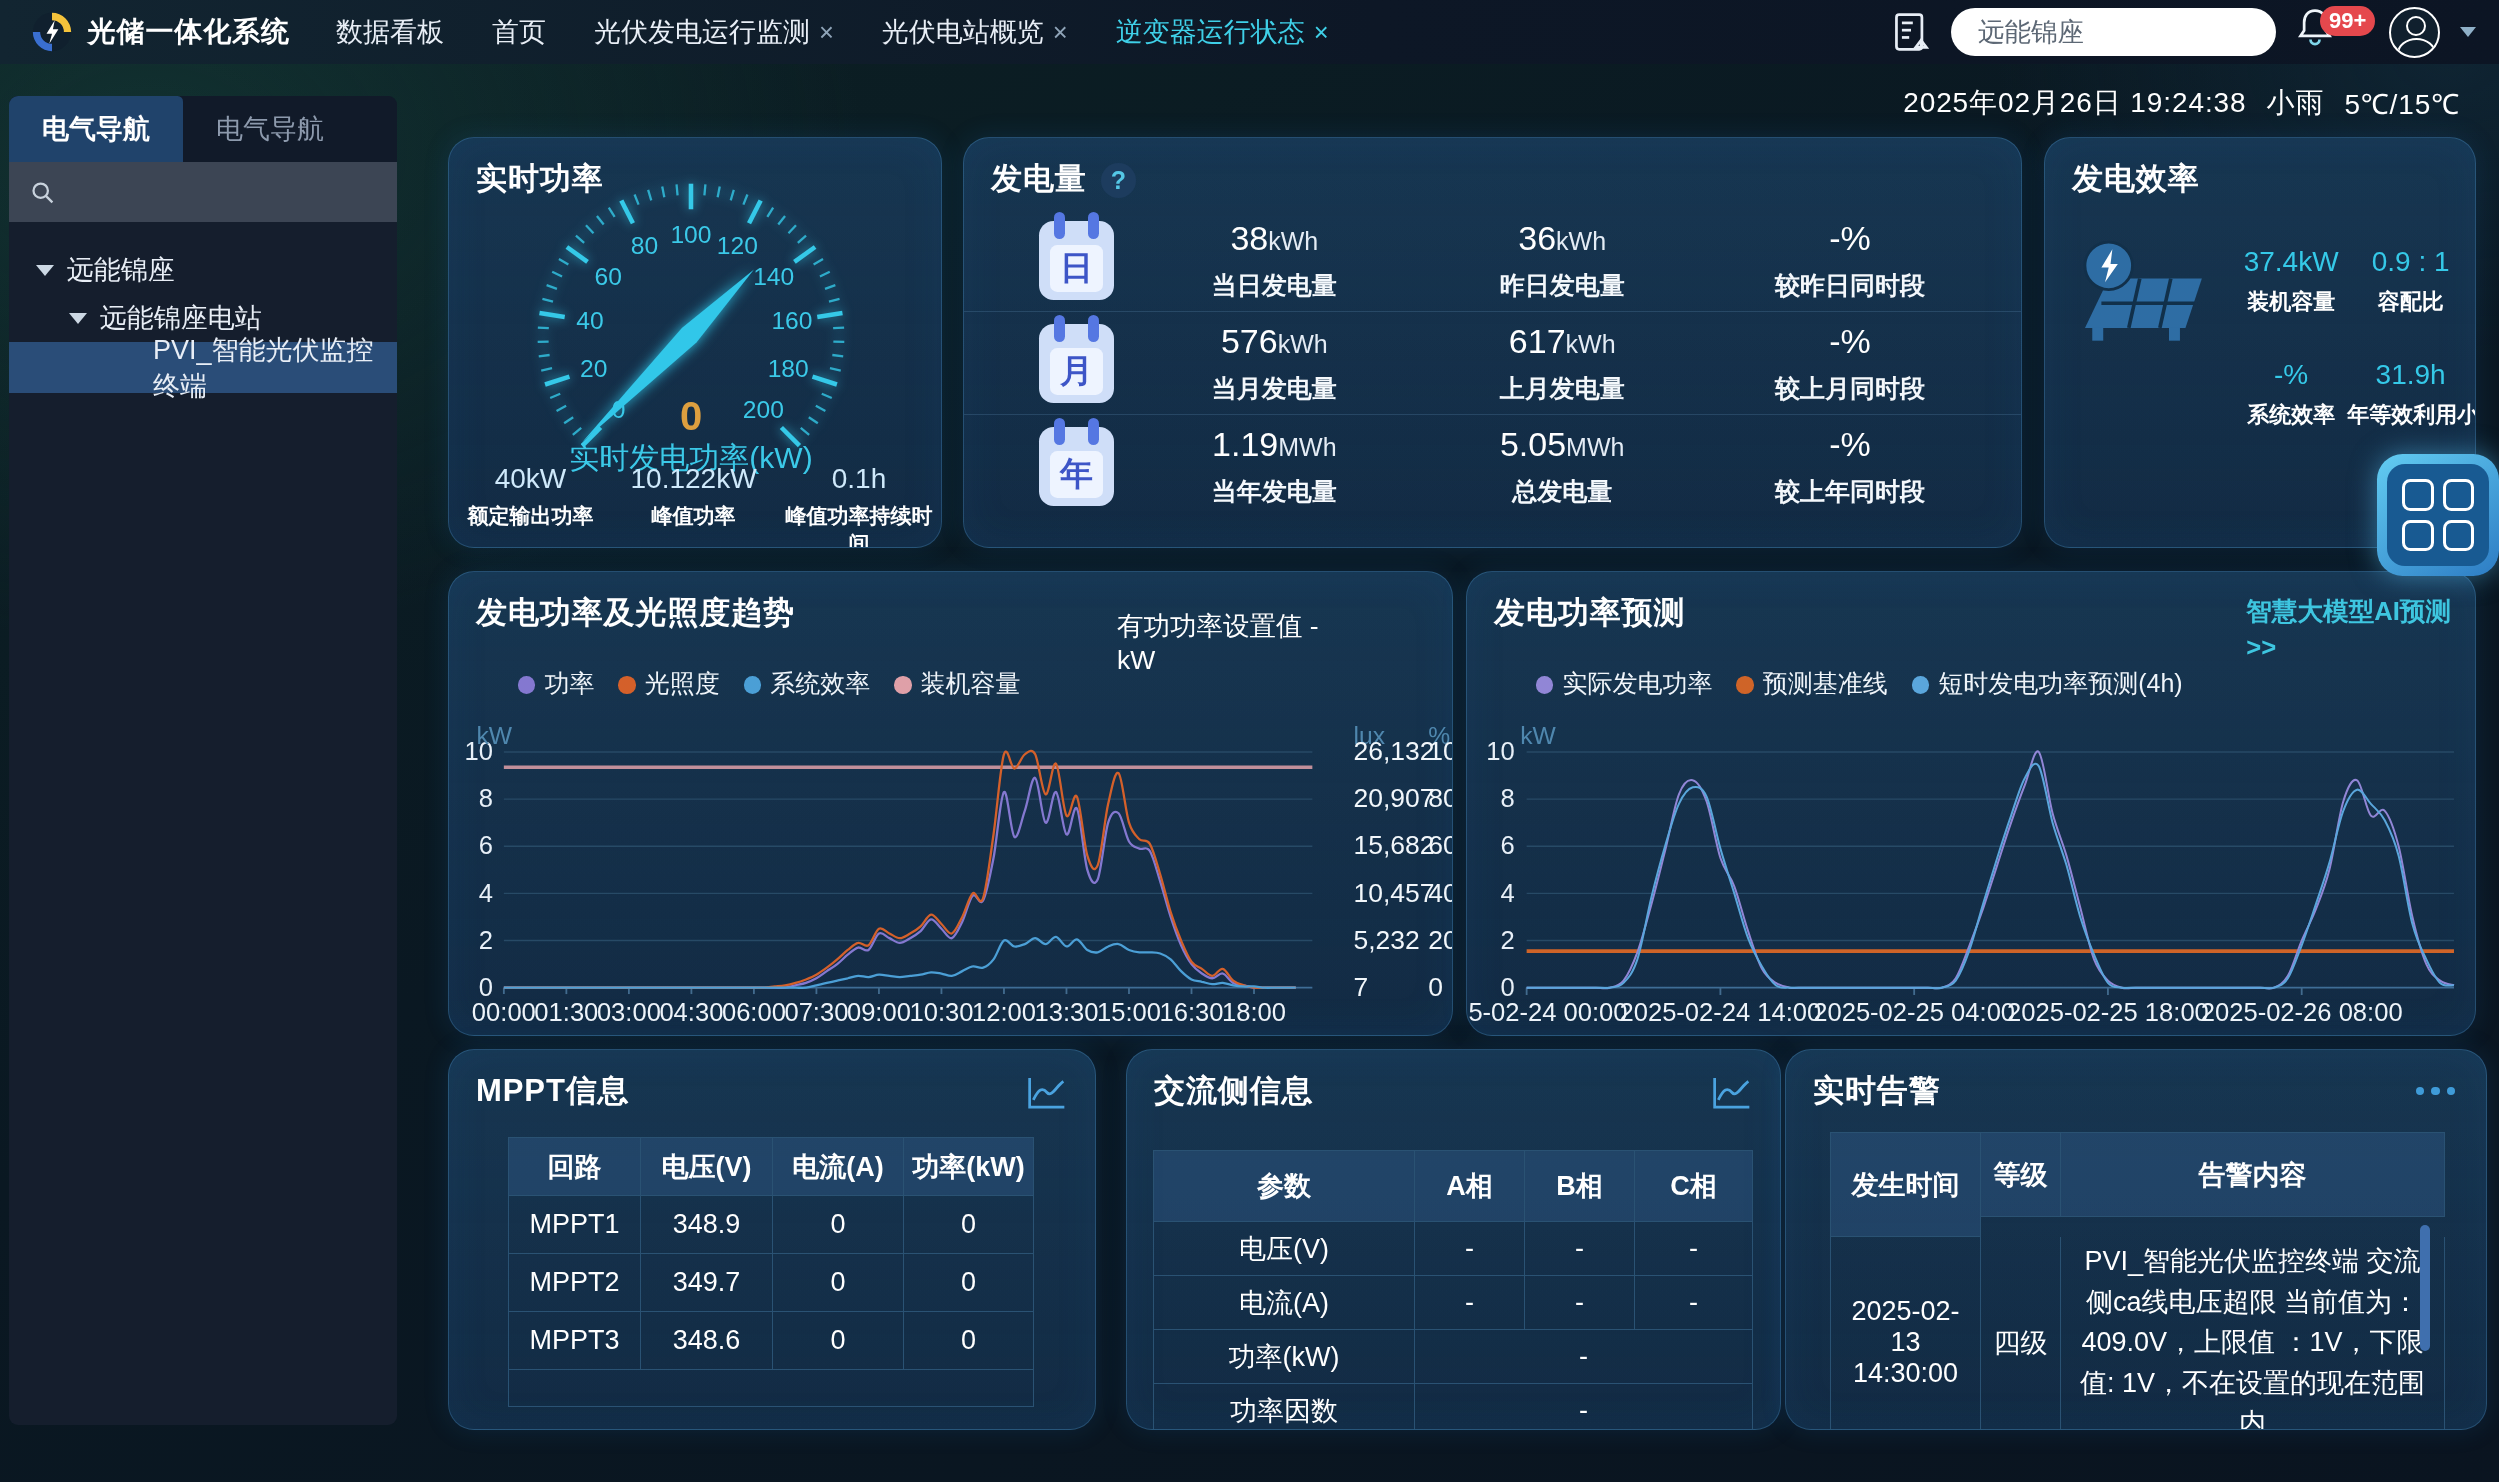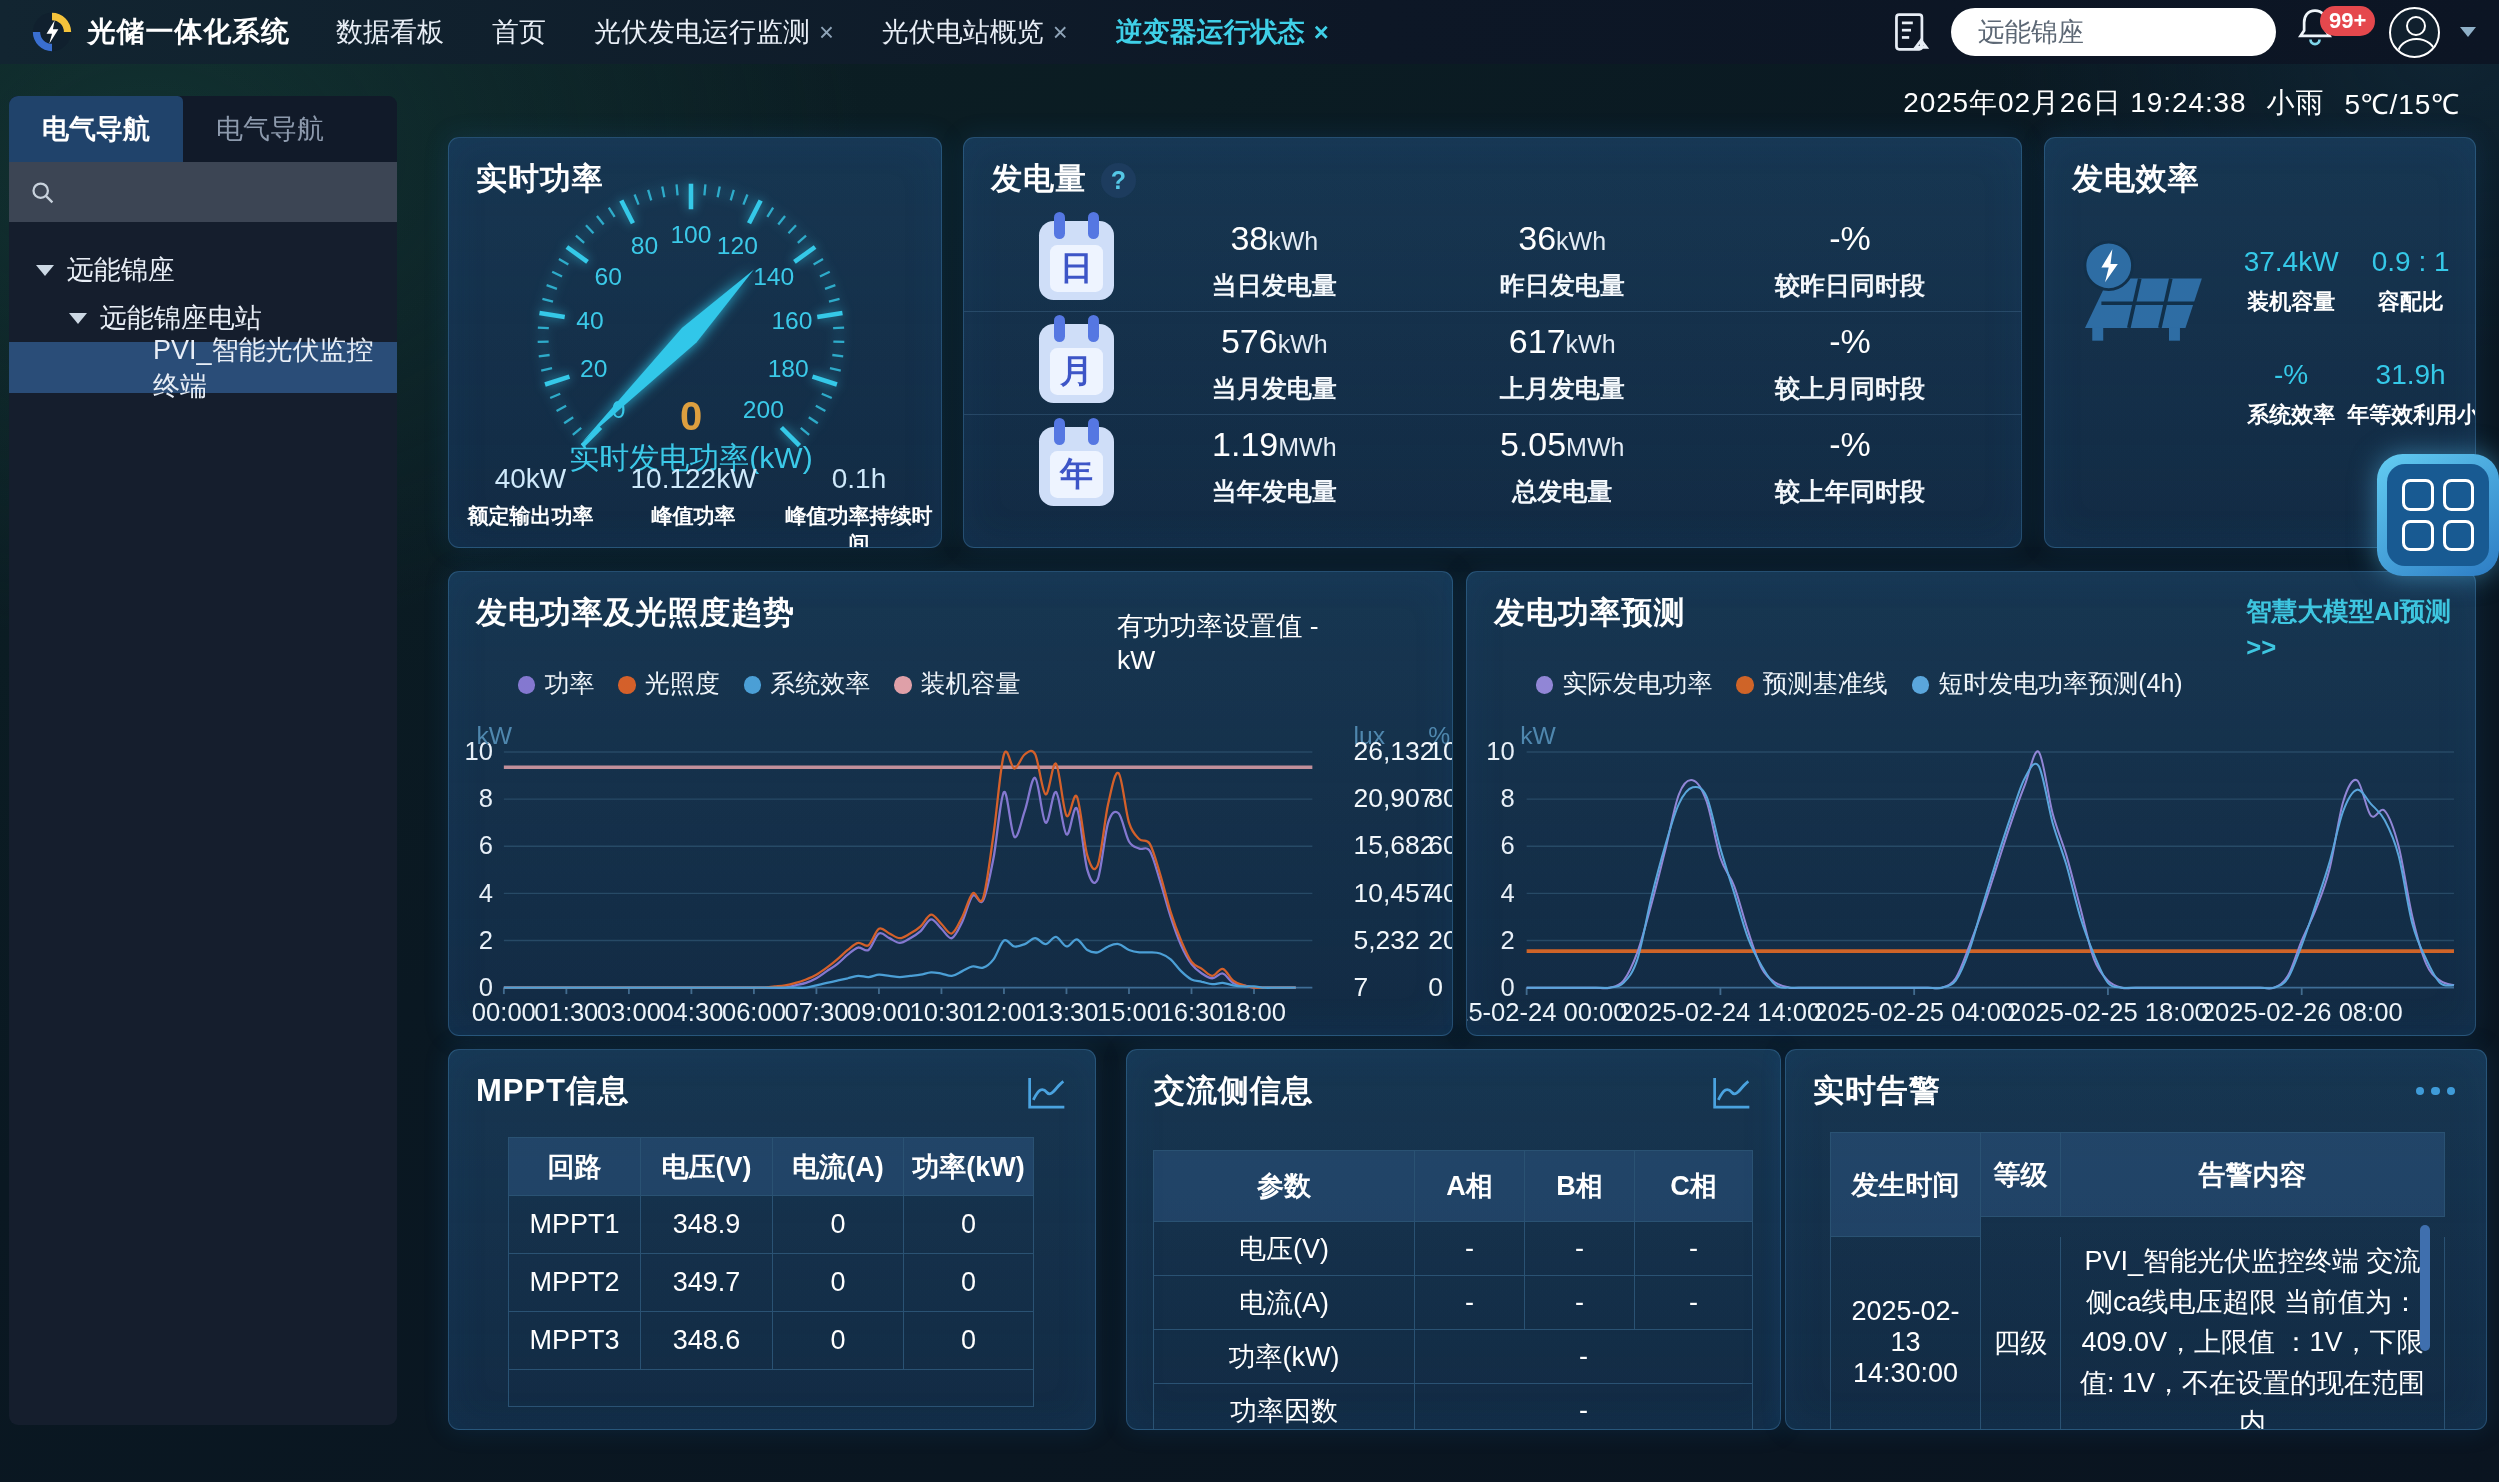--- a/index.html
+++ b/index.html
@@ -12,21 +12,21 @@
       linear-gradient(155deg,#0c2124 0%,#0a1822 45%,#0a1420 100%);
   }
   
   .navbar{position:absolute;left:0;top:0;width:2500px;height:64px;
     background:linear-gradient(90deg,#122531 0%,#0d1726 55%,#0c1524 100%);
     display:flex;align-items:center;padding-left:31px;box-sizing:border-box;z-index:5;}
   .brand{display:flex;align-items:center;gap:14.6px;margin-right:46px;}
   .brand-title{font-size:28px;font-weight:bold;letter-spacing:0.9px;}
   .nav-menu{display:flex;align-items:center;gap:48px;font-size:27px;}
   .nav-item{display:flex;align-items:center;gap:9px;color:#e8eef6;cursor:pointer;white-space:nowrap;}
-  .nav-item.active{color:#3fd0e8;font-weight:bold;}
+  .nav-item.active{color:#3fd0e8;}
   .nav-close{font-size:25.6px;color:#8fa4b8;}
   .nav-item.active .nav-close{color:#3fd0e8;}
   .nav-right{position:absolute;right:24px;top:0;height:64px;display:flex;align-items:center;gap:20px;}
   .search-pill{width:325px;height:48px;background:#fff;border-radius:24px;border:none;outline:none;
     font-size:26.5px;color:#5d6875;padding:0 27px;box-sizing:border-box;font-family:"Liberation Sans",sans-serif;}
   .badge{position:absolute;top:1.8px;left:24px;background:#e5484d;color:#fff;font-size:22px;
     border-radius:16.4px;padding:1.8px 9px;font-weight:bold;}
   .bell-wrap{position:relative;width:73px;height:55px;}
   .avatar{width:51px;height:51px;border-radius:50%;border:2.7px solid #fff;box-sizing:border-box;position:relative;overflow:hidden;background:#10202e;}
   .avatar:before{content:"";position:absolute;left:14.6px;top:7.3px;width:16.4px;height:16.4px;border:2.7px solid #fff;border-radius:50%;}
@@ -42,21 +42,21 @@
   .side-search{height:60px;background:#3c4554;display:flex;align-items:center;padding-left:20px;gap:11px;}
   .tree{padding-top:24px;}
   .tree-row{display:flex;align-items:center;height:48px;font-size:27px;color:#e8eef6;cursor:pointer;}
   .tree-row .caret{width:0;height:0;border-left:9px solid transparent;border-right:9px solid transparent;border-top:11px solid #ccd8e4;margin-right:12.8px;}
   .tree-row.lvl1{padding-left:27px;}
   .tree-row.lvl2{padding-left:60px;}
   .tree-row.lvl3{padding-left:144px;height:51px;}
   .tree-row.sel{background:#2a4d78;}
   
   .panel{position:absolute;background:linear-gradient(180deg,#17375322 , #14304a00),linear-gradient(180deg,#173651 0%,#142f49 55%,#122b44 100%);
-    border:1.8px solid rgba(86,170,230,.28);border-radius:11px;overflow:hidden;
+    border:1.8px solid rgba(86,170,230,.28);border-radius:26px;overflow:hidden;
     box-shadow:0 0 25.6px rgba(30,120,190,.16), inset 0 0 42px rgba(30,110,180,.10);box-sizing:border-box;}
   .ptitle{position:absolute;top:20px;left:27px;font-size:31px;font-weight:bold;color:#fff;letter-spacing:0.9px;z-index:2;}
   .help-circle{display:inline-flex;align-items:center;justify-content:center;width:35px;height:35px;border-radius:50%;
     background:#1d3c5e;color:#54c7e6;font-size:25px;font-weight:bold;vertical-align:middle;margin-left:14.6px;}
   .corner-icon{position:absolute;top:24px;right:27px;z-index:2;cursor:pointer;}
   .dots3{position:absolute;top:37px;right:31px;display:flex;gap:7.3px;cursor:pointer;z-index:2;}
   .dots3 i{width:8.2px;height:8.2px;border-radius:50%;background:#3f9bd8;}
   
   #gauge-value{position:absolute;top:256px;left:0;width:484px;text-align:center;font-size:40px;color:#dd9f3f;font-weight:bold;z-index:2;}
   #gauge-label{position:absolute;top:300px;left:0;width:484px;text-align:center;font-size:30px;color:#3bc9e8;z-index:2;}

